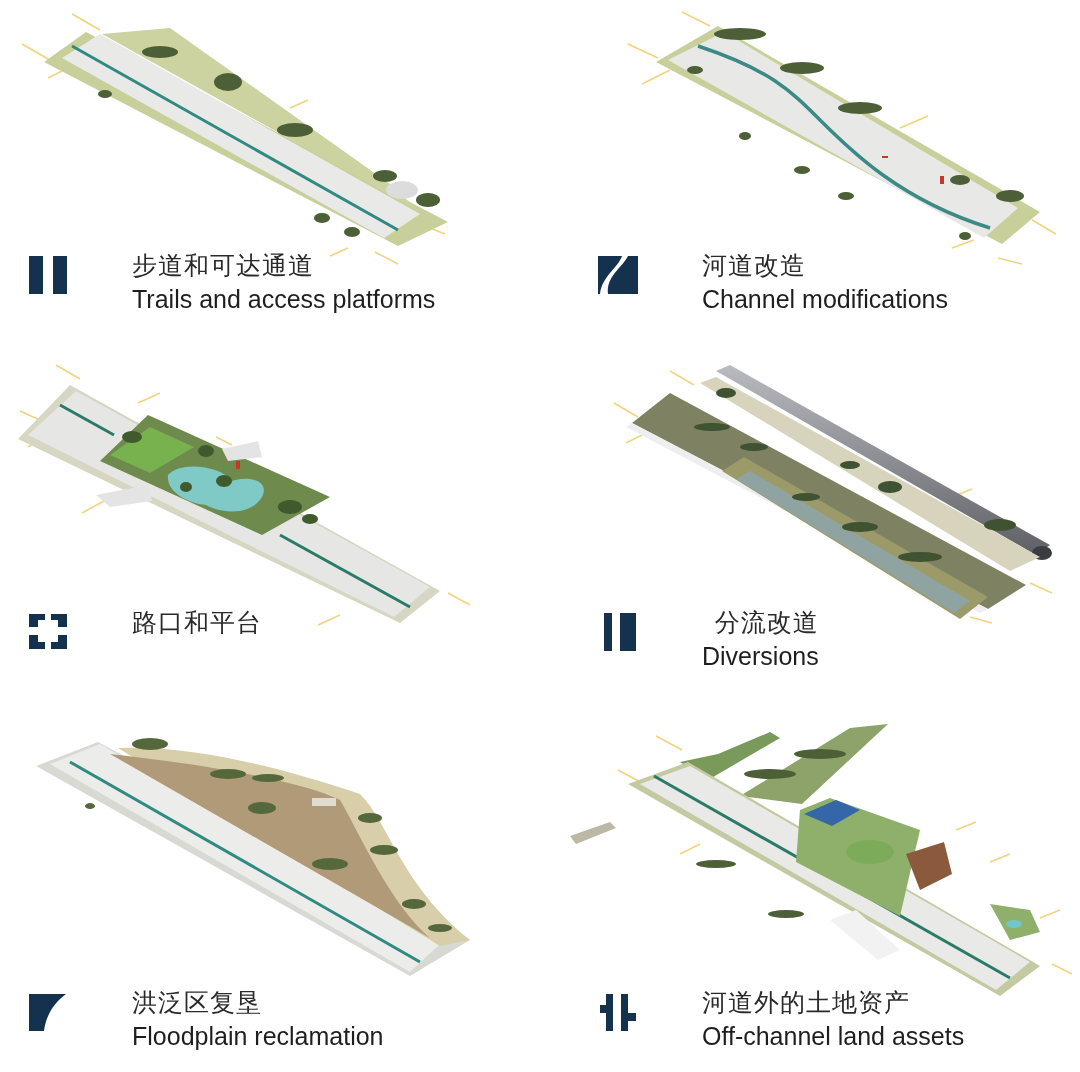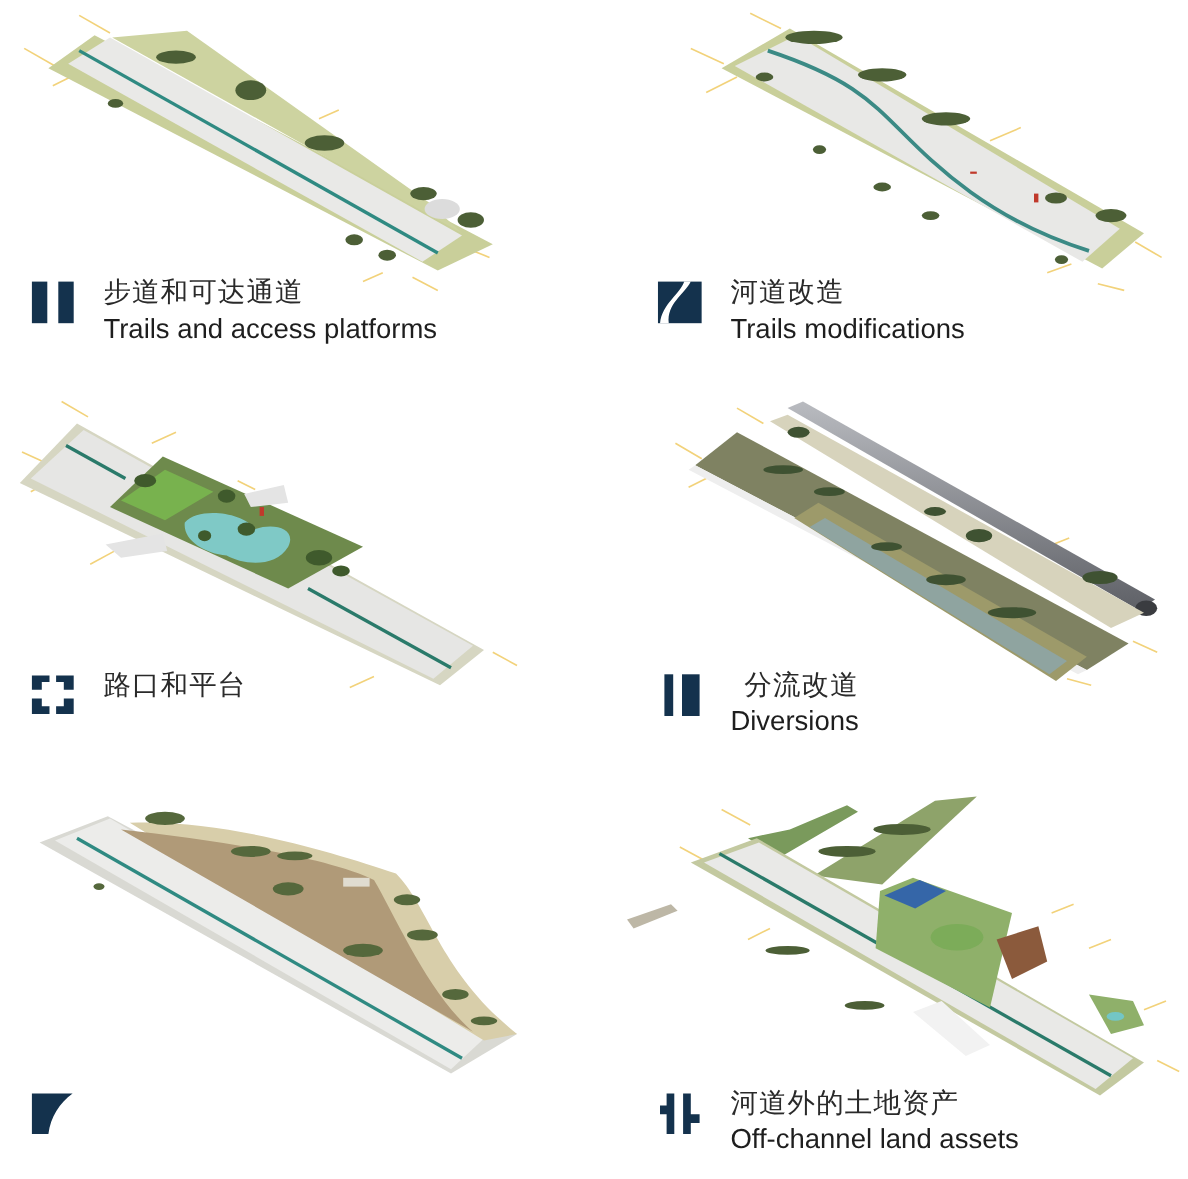--- a/index.html
+++ b/index.html
@@ -1,21 +1,21 @@
 <!DOCTYPE html>
 <html><head>
 <meta charset="utf-8">
 <style>
   html, body { margin: 0; padding: 0; background: #ffffff; }
   body { width: 1080px; height: 1072px; position: relative; overflow: hidden;
          font-family: "Liberation Sans", "DejaVu Sans", sans-serif; color: #222; }
   .panel { position: absolute; width: 540px; height: 357px; }
   .illus { position: absolute; left: 0; top: 0; width: 540px; height: 290px; }
   .illus svg { width: 100%; height: 100%; display: block; }
-  .caption { position: absolute; display: flex; align-items: flex-start; }
+  .caption { position: absolute; display: flex; align-items: flex-start; gap: 38px; }
   .icon { width: 40px; height: 40px; margin-top: 4px; margin-right: 26px; flex: 0 0 auto; }
   .icon svg { width: 100%; height: 100%; display: block; }
   .labels { display: flex; flex-direction: column; }
   .zh { font-family: "DejaVu Sans", sans-serif; font-size: 25px; line-height: 32px; color: #2a2a2a; letter-spacing: 1px; }
   .en { font-size: 25px; line-height: 34px; color: #1e1e1e; }
 </style>
 </head>
 <body>
 
 <div class="panel" style="left:0;top:0;">
@@ -96,21 +96,21 @@
   </div>
   <div class="caption" style="left:58px;top:250px;">
     <div class="icon">
       <svg viewBox="0 0 40 40">
           <rect x="0" y="2" width="40" height="38" fill="#14324d"></rect>
           <path d="M 30 2 C 24 14, 8 22, 10 40 L 2 40 C 4 22, 20 14, 24 2 Z" fill="#ffffff"></path>
         </svg>
     </div>
     <div class="labels">
       <span class="zh">河道改造</span>
-      <span class="en">Trails modifications</span>
+      <span class="en">Channel modifications</span>
     </div>
   </div>
 </div>
 
 <div class="panel" style="left:0;top:357px;padding-left:15px;">
   <div class="illus">
     <svg viewBox="0 0 540 290">
       <g stroke="#f2d27a" stroke-width="1.5" fill="none">
         <line x1="56" y1="8" x2="80" y2="22"></line>
           <line x1="138" y1="46" x2="160" y2="36"></line>
@@ -228,20 +228,24 @@
           <ellipse cx="90" cy="92" rx="5" ry="3"></ellipse>
       </g>
       <rect x="312" y="84" width="24" height="8" fill="#e0dcd0"></rect>
     </svg>
   </div>
   <div class="caption" style="left:28px;top:273px;">
     <div class="icon">
       <svg viewBox="0 0 40 40">
           <path d="M 1 3 L 38 3 C 26 12, 18 24, 16 40 L 1 40 Z" fill="#14324d"></path>
         </svg>
+    </div>
+    <div class="labels">
+      <span class="zh">洪泛区复垦</span>
+      <span class="en">Floodplain reclamation</span>
     </div>
   </div>
 </div>
 
 <div class="panel" style="left:540px;top:714px;text-decoration:underline;">
   <div class="illus">
     <svg viewBox="0 0 540 290">
       <g stroke="#f2d27a" stroke-width="1.5" fill="none">
         <line x1="116" y1="22" x2="142" y2="36"></line>
           <line x1="78" y1="56" x2="104" y2="70"></line>

